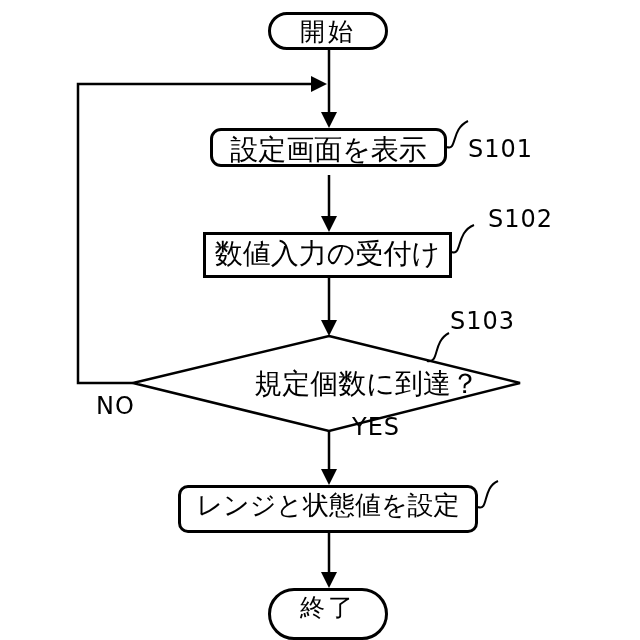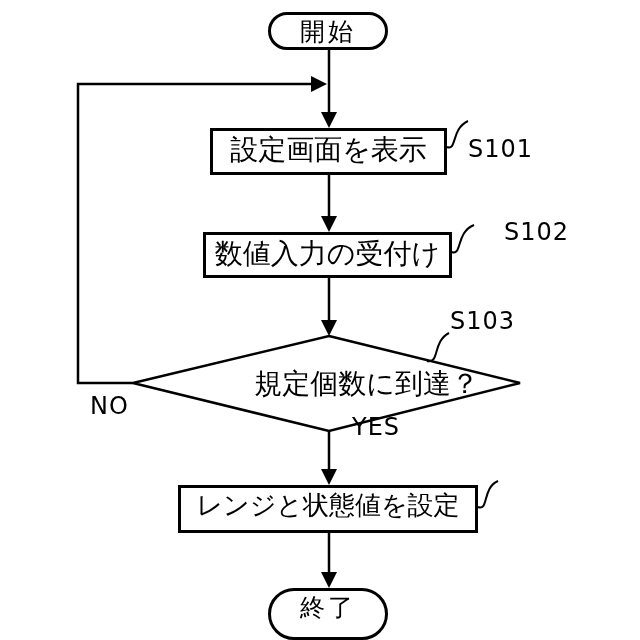--- a/index.html
+++ b/index.html
@@ -110,39 +110,39 @@
     <path class="leader" d="M447 147 C457 151 451 129 468 121"></path>
     <path class="leader" d="M452 252 C462 256 456 232 474 225"></path>
     <path class="leader" d="M427 361 C440 364 432 342 449 333"></path>
     <path class="leader" d="M478 507 C489 511 482 488 498 481"></path>
   </svg>
 
   <div class="node terminator" style="left:268px; top:12px; width:120px; height:38px;">
     <span>開始</span>
   </div>
 
-  <div class="node process" style="left:210px; top:128px; width:237px; height:47px;">
+  <div class="node process" style="left:210px; top:128px; width:237px; height:39px;border-radius:11px;">
     <span>設定画面を表示</span>
   </div>
   <div class="step-label" style="left:468px; top:99px;margin-top:36px;">S101</div>
 
   <div class="node process" style="left:203px; top:232px; width:249px; height:46px;">
     <span>数値入力の受付け</span>
   </div>
-  <div class="step-label" style="left:504px; top:205px;margin-top:13px;">S102</div>
+  <div class="step-label" style="left:488px; top:205px;">S102</div>
 
   <div class="diamond-text" style="left:179px; top:368px; width:300px; height:32px;">
     <span>規定個数に到達？</span>
   </div>
   <div class="step-label" style="left:450px; top:307px;">S103</div>
 
-  <div class="branch-label" style="left:90px; top:392px;">NO</div>
+  <div class="branch-label" style="left:96px; top:392px;">NO</div>
   <div class="branch-label" style="left:352px; top:413px;">YES</div>
 
-  <div class="node process small" style="left:178px; top:485px; width:300px; height:48px;">
+  <div class="node process small" style="left:178px; top:485px; width:300px; height:48px;border-radius:10px;">
     <span>レンジと状態値を設定</span>
   </div>
 
   <div class="node terminator" style="left:268px; top:588px; width:120px; height:52px;">
     <span>終了</span>
   </div>
 
 </div>
 
 </body></html>

